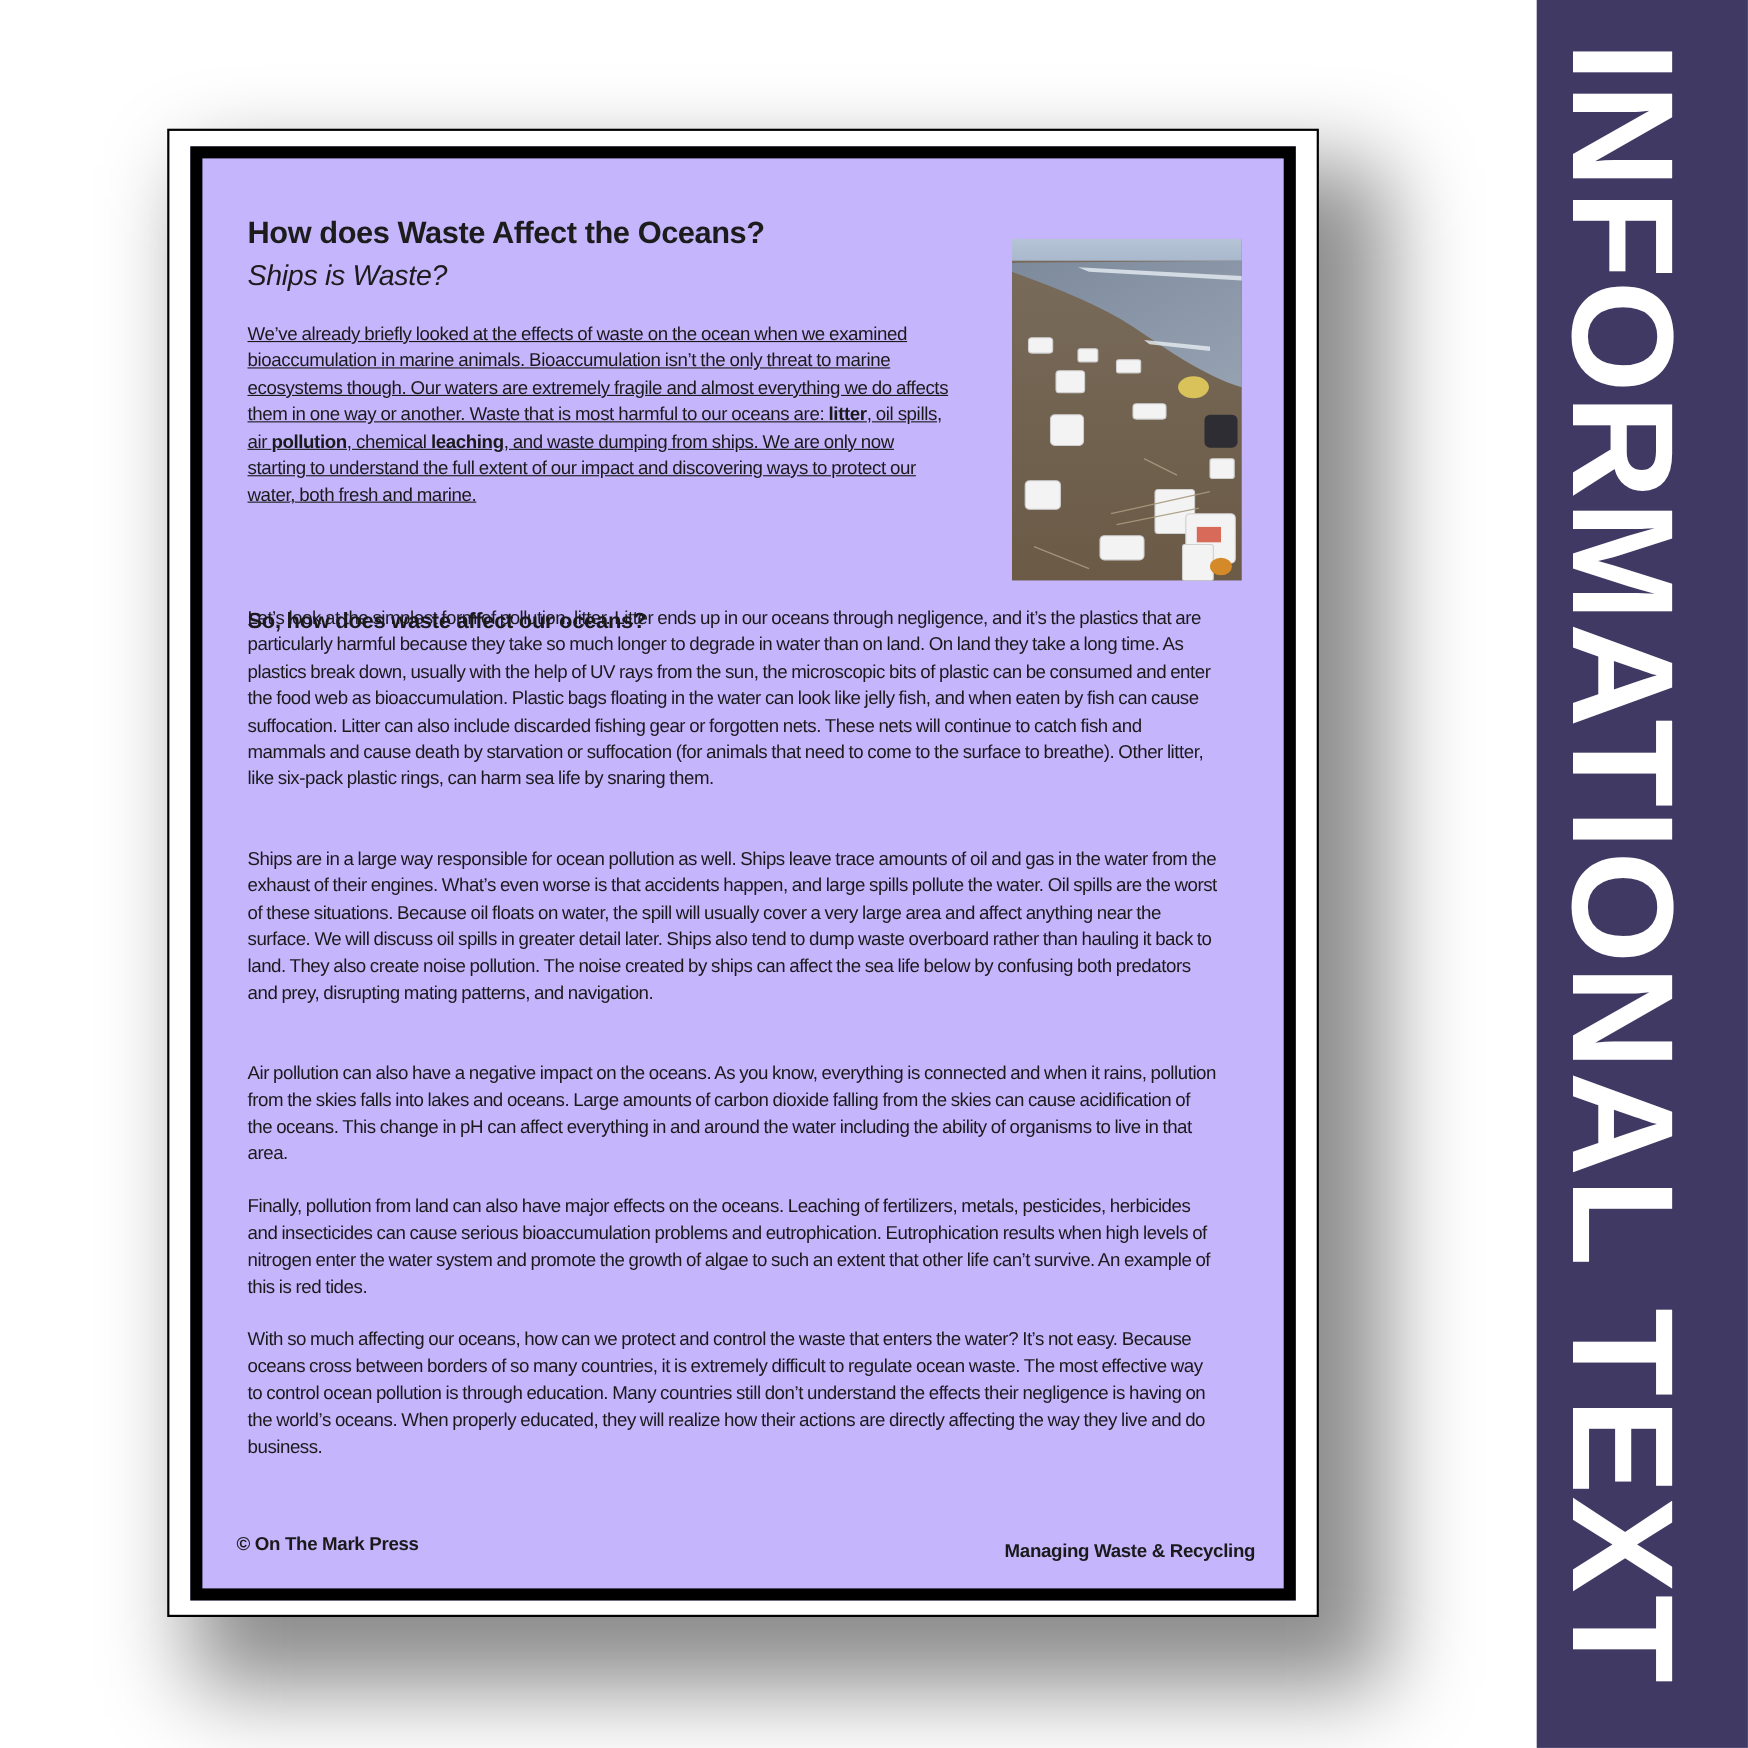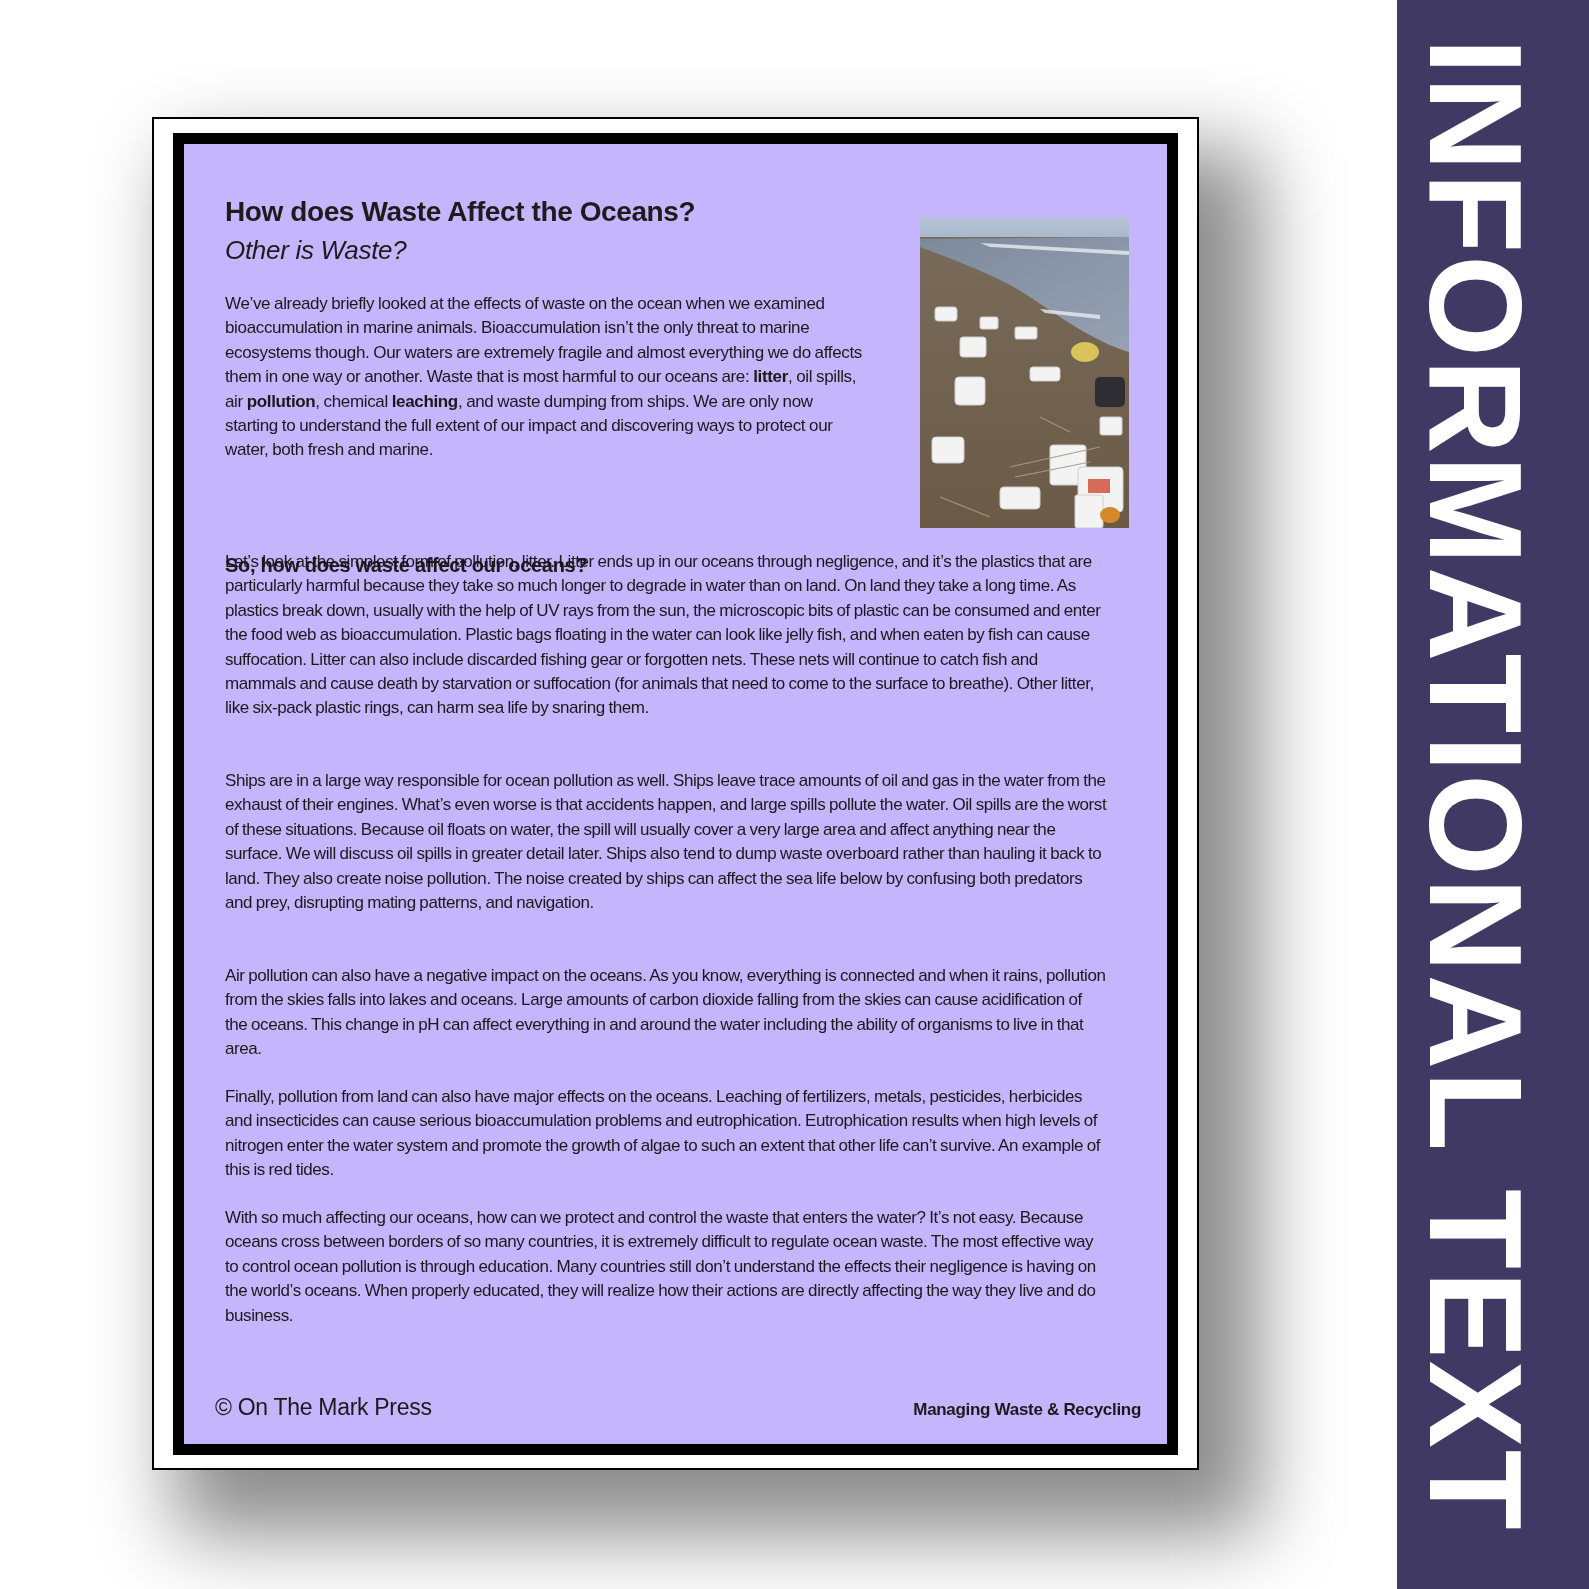--- a/index.html
+++ b/index.html
@@ -80,20 +80,21 @@
 
     .intro {
       position: absolute;
       top: 148px;
       left: 0;
       width: 640px;
       font-size: 17px;
       line-height: 24.4px;
       letter-spacing: -0.35px;
       word-spacing: -0.5px;
+      text-decoration: underline;
     }
 
     .photo {
       position: absolute;
       left: 695px;
       top: 73px;
       width: 209px;
       height: 311px;
       overflow: hidden;
     }
@@ -133,24 +134,25 @@
       font-weight: bold;
       letter-spacing: -0.3px;
       white-space: nowrap;
       color: #1a1a1a;
     }
 
     .footer-left {
       position: absolute;
       top: 1250px;
       left: 31px;
-      font-size: 23px;
+      font-size: 17px;
       letter-spacing: -0.3px;
       white-space: nowrap;
       color: #1a1a1a;
+      font-weight: bold;
     }
 
     
     .banner {
       position: absolute;
       left: 1397px;
       top: 0;
       width: 192px;
       height: 1589px;
       overflow: hidden;
@@ -174,21 +176,21 @@
 </head>
 <body>
 
 <div class="page-shadow"></div>
 
 <div class="page">
   <div class="frame">
     <div class="content">
 
       <div class="title">How does Waste Affect the Oceans?</div>
-      <div class="subtitle">Other is Waste?</div>
+      <div class="subtitle">Ships is Waste?</div>
 
       <div class="intro"><span>We’ve already briefly looked at the effects of waste on the ocean when we examined  bioaccumulation in marine animals. Bioaccumulation isn’t the only threat to marine ecosystems  though. Our waters are extremely fragile and almost everything we do affects them in one way or  another. Waste that is most harmful to our oceans are: </span><b>litter</b><span>, oil spills, air </span><b>pollution</b><span>, chemical </span><b>leaching</b><span>, and waste dumping from ships. We are only now starting to understand the  full extent of our impact and discovering ways to protect our water, both fresh and marine.</span></div>
 
       <div class="photo" role="img" aria-label="Beach shoreline covered with plastic litter and debris">
         <svg width="209" height="311" viewBox="0 0 209 311" xmlns="http://www.w3.org/2000/svg">
           <defs>
             <linearGradient id="sky" x1="0" y1="0" x2="0" y2="1">
               <stop offset="0" stop-color="#b6c4d6"></stop>
               <stop offset="1" stop-color="#a9b8cc"></stop>
             </linearGradient>

